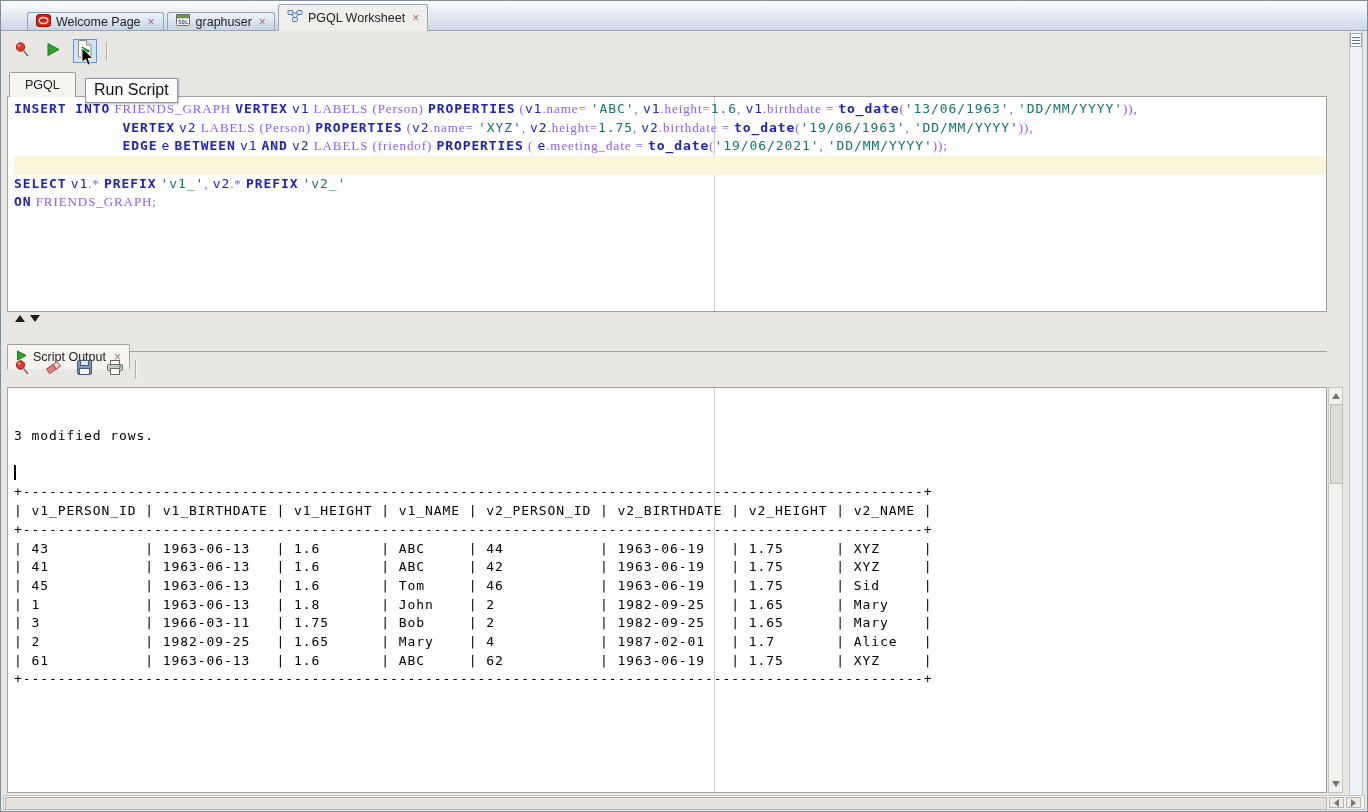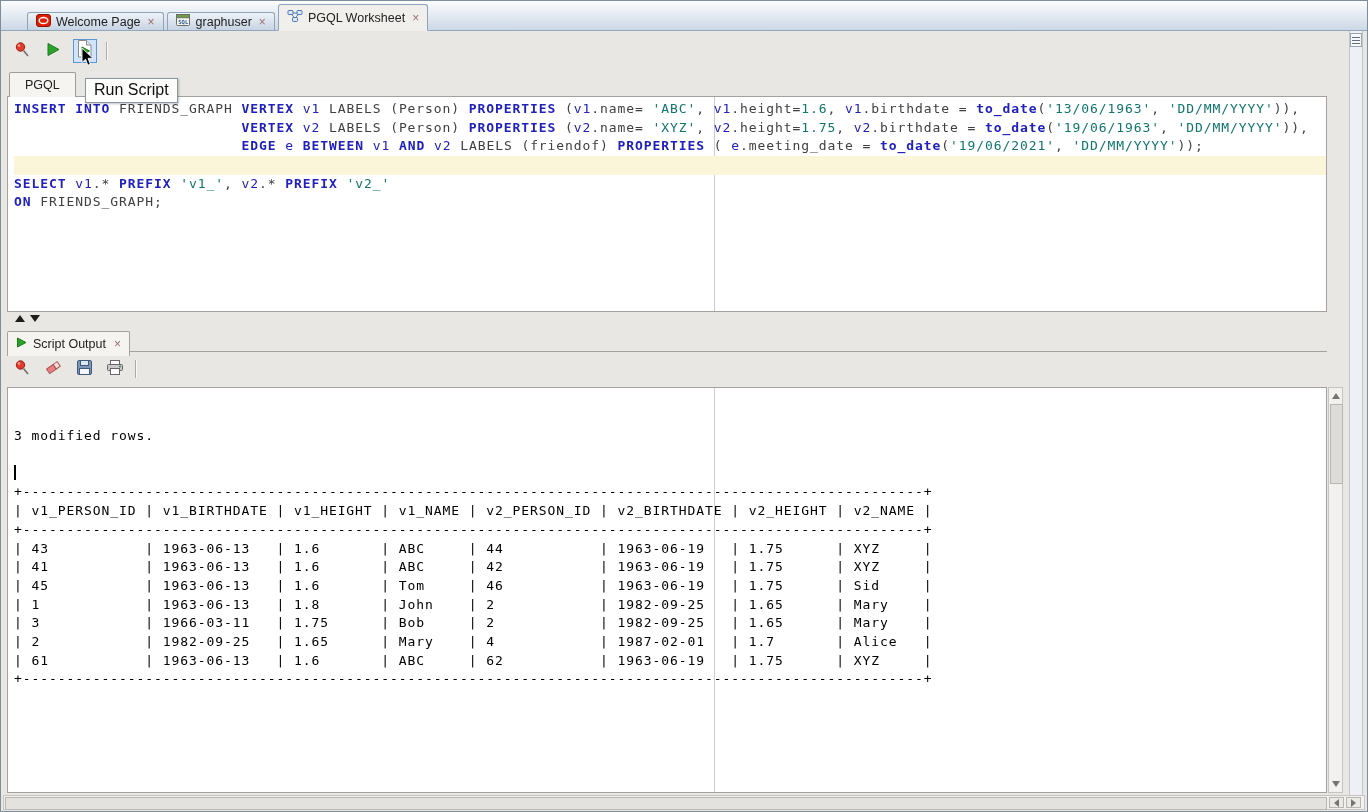--- a/index.html
+++ b/index.html
@@ -40,31 +40,31 @@
 
   .mono{position:relative;font-family:"DejaVu Sans Mono",monospace;font-size:13px;letter-spacing:0.92px;color:#000;}
   #code-lines{padding:3px 0 0 6px;}
   #output-lines{padding:2px 0 0 6px;}
   .code-line,.out-line{white-space:pre;line-height:18.7px;height:18.7px;}
   .code-line.current{background:#fbf6da;}
   .tok-kw{color:#2020c0;font-weight:bold;}
   .tok-id{color:#2020c0;}
   .tok-st{color:#0f766e;}
   .tok-nu{color:#0f766e;}
-  .tok-pl{color:#404040;}
+  .tok-pl{color:#8b5cf6;font-family:Liberation Serif, serif;}
   .caret{display:inline-block;width:2px;height:15px;background:#000;vertical-align:-2px;}
 
   
   .splitter{position:absolute;left:14px;top:314px;display:flex;gap:5px;align-items:center;}
   .tri-up{width:0;height:0;border-left:5px solid transparent;border-right:5px solid transparent;border-bottom:7px solid #1d1d1d;}
   .tri-down{width:0;height:0;border-left:5px solid transparent;border-right:5px solid transparent;border-top:7px solid #1d1d1d;}
 
   
   .outtab-row{position:absolute;left:6px;top:326px;width:1320px;height:25px;border-bottom:1px solid #a5a29e;box-sizing:border-box;}
-  .outtab{position:absolute;left:0;top:4px;height:25px;padding:0 8px;background:#f6f4f1;border:1px solid #a5a29e;border-bottom:none;border-radius:2px 2px 0 0;display:flex;align-items:center;gap:6px;font-size:12.5px;color:#222;box-sizing:border-box;}
+  .outtab{position:absolute;left:0;top:17px;height:25px;padding:0 8px;background:#f6f4f1;border:1px solid #a5a29e;border-bottom:none;border-radius:2px 2px 0 0;display:flex;align-items:center;gap:6px;font-size:12.5px;color:#222;box-sizing:border-box;}
 
   
   .vscroll{position:absolute;left:1327px;top:386px;width:15px;height:406px;background:#f2f1ef;border:1px solid #c6c4c0;box-sizing:border-box;}
   .vthumb{position:absolute;left:1px;top:16px;width:11px;height:78px;background:#dedcd8;border:1px solid #b8b6b2;}
   .sarrow{position:absolute;left:3px;width:0;height:0;}
   .sarrow.up{top:5px;border-left:4px solid transparent;border-right:4px solid transparent;border-bottom:6px solid #77756f;}
   .sarrow.down{bottom:5px;border-left:4px solid transparent;border-right:4px solid transparent;border-top:6px solid #77756f;}
   .hscroll{position:absolute;left:2px;top:794px;width:1362px;height:15px;background:#f2f1ef;border:1px solid #c6c4c0;box-sizing:border-box;}
   .hthumb{position:absolute;left:1px;top:1px;width:1320px;height:11px;background:#e4e2de;border:1px solid #b8b6b2;}
   .hbtn{position:absolute;top:1px;width:15px;height:11px;background:#eceae6;border:1px solid #b8b6b2;display:flex;align-items:center;justify-content:center;box-sizing:border-box;}

